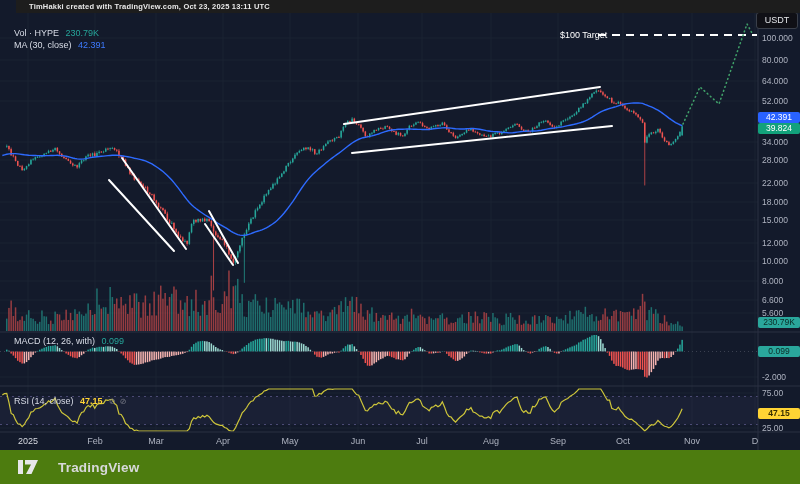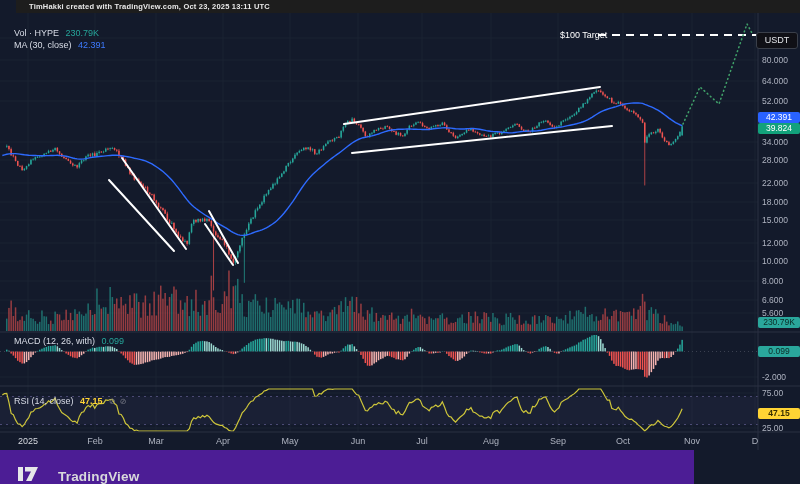--- a/index.html
+++ b/index.html
@@ -18,25 +18,25 @@
   .lg .chg{color:#26a69a;margin-left:4px;}
   .lg .tog{color:#787b86;margin-left:4px;font-size:8px;}
   .tag{position:absolute;left:758px;width:42px;height:11px;line-height:11px;z-index:12;
        font-size:8.5px;text-align:center;color:#fff;border-radius:2px;}
   .tag-ma{background:#2962ff;}
   .tag-close{background:#12a17b;}
   .tag-vol,.tag-macd{background:#2aa79c;color:#0b2b26;}
   .tag-rsi{background:#ffd434;color:#3a3000;font-weight:bold;}
   .usdt{position:absolute;left:756px;top:12px;width:40px;height:15px;z-index:12;background:#101016;
         border:1px solid #3a3f4a;border-radius:3px;color:#e4e6ea;font-size:9px;line-height:15px;
-        text-align:center;margin-top:20px;}
+        text-align:center;}
   .target-label{position:absolute;left:540px;top:30px;width:58px;z-index:11;color:#fff;
         font-size:9px;text-align:left;margin-left:20px;}
-  .bottombar{position:absolute;left:0;top:450px;width:694px;height:34px;background:#4c1d95;z-index:30;
-        display:flex;align-items:flex-end;}
+  .bottombar{position:absolute;left:0;top:450px;width:800px;height:34px;background:#4d7c0f;z-index:30;
+        display:flex;align-items:center;}
   .bottombar .logotext{margin-left:8px;font-size:13.5px;font-weight:bold;color:#d8d9db;letter-spacing:.2px;}
 </style>
 </head>
 <body>
 
 <div class="screen">
 
   <div class="topbar">
     <span>TimHakki created with TradingView.com, Oct 23, 2025 13:11 UTC</span>
   </div>

